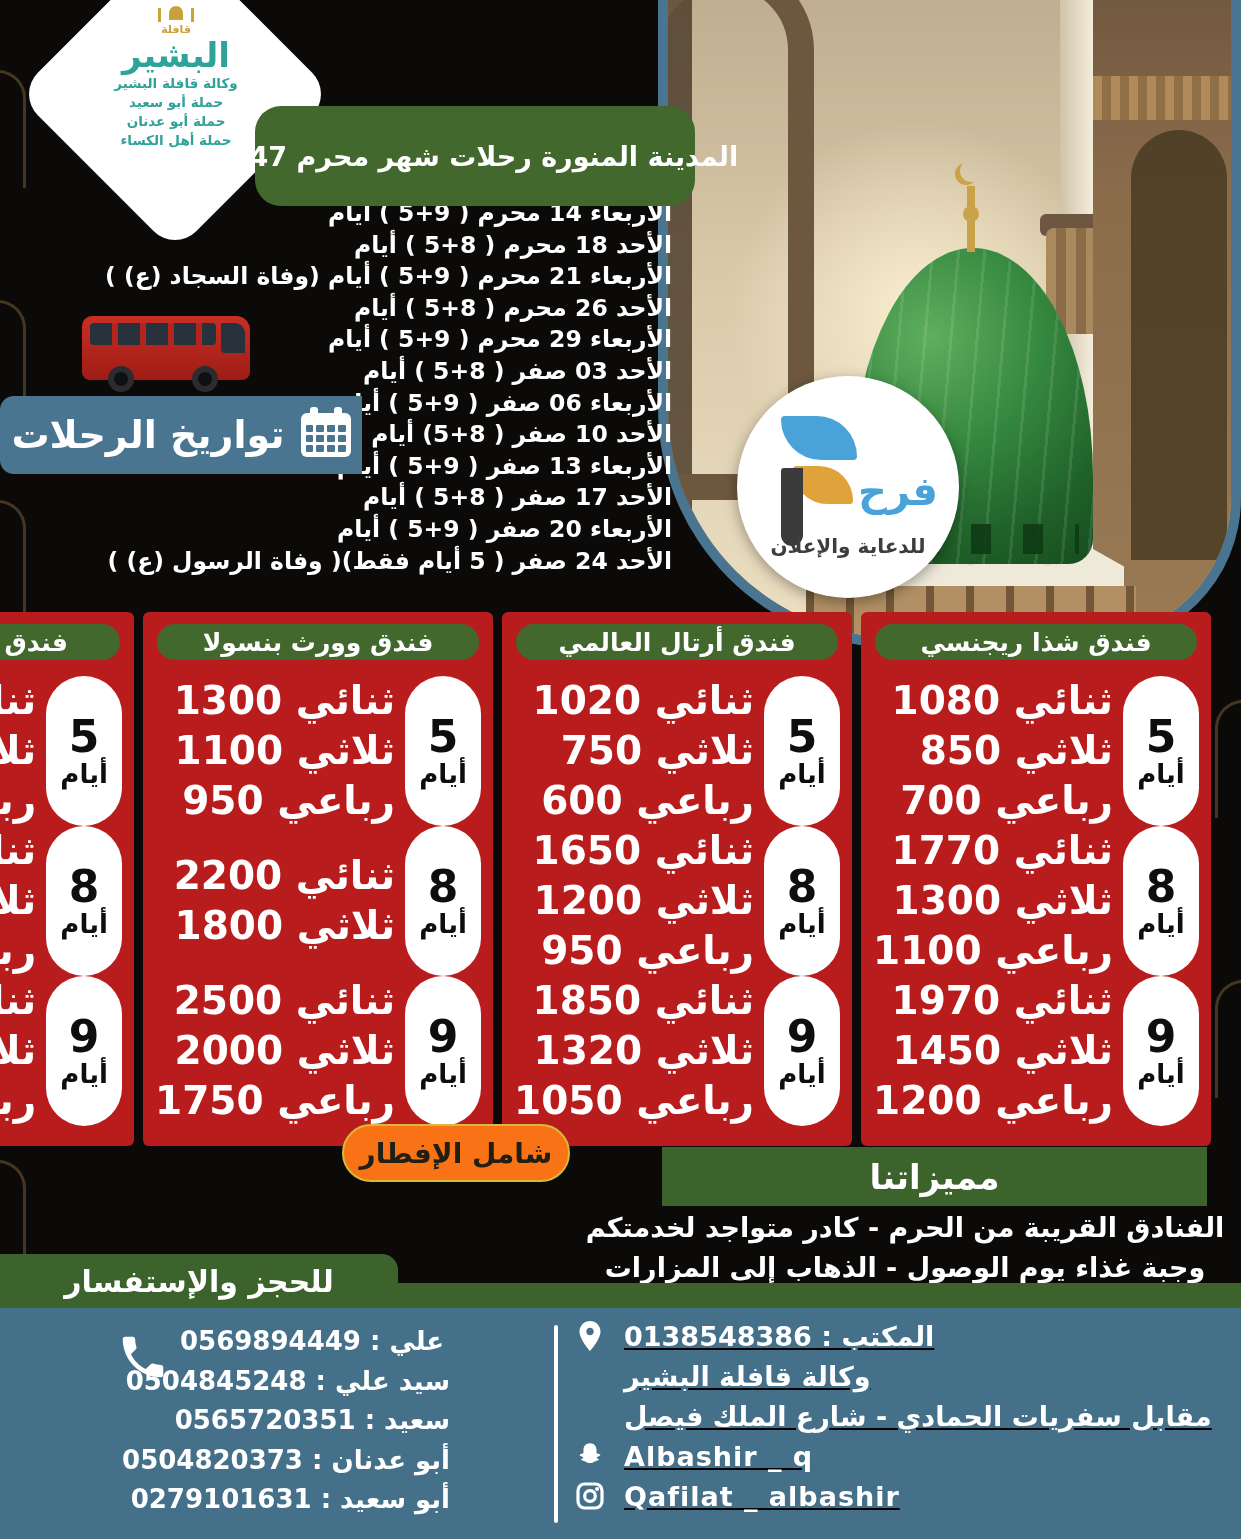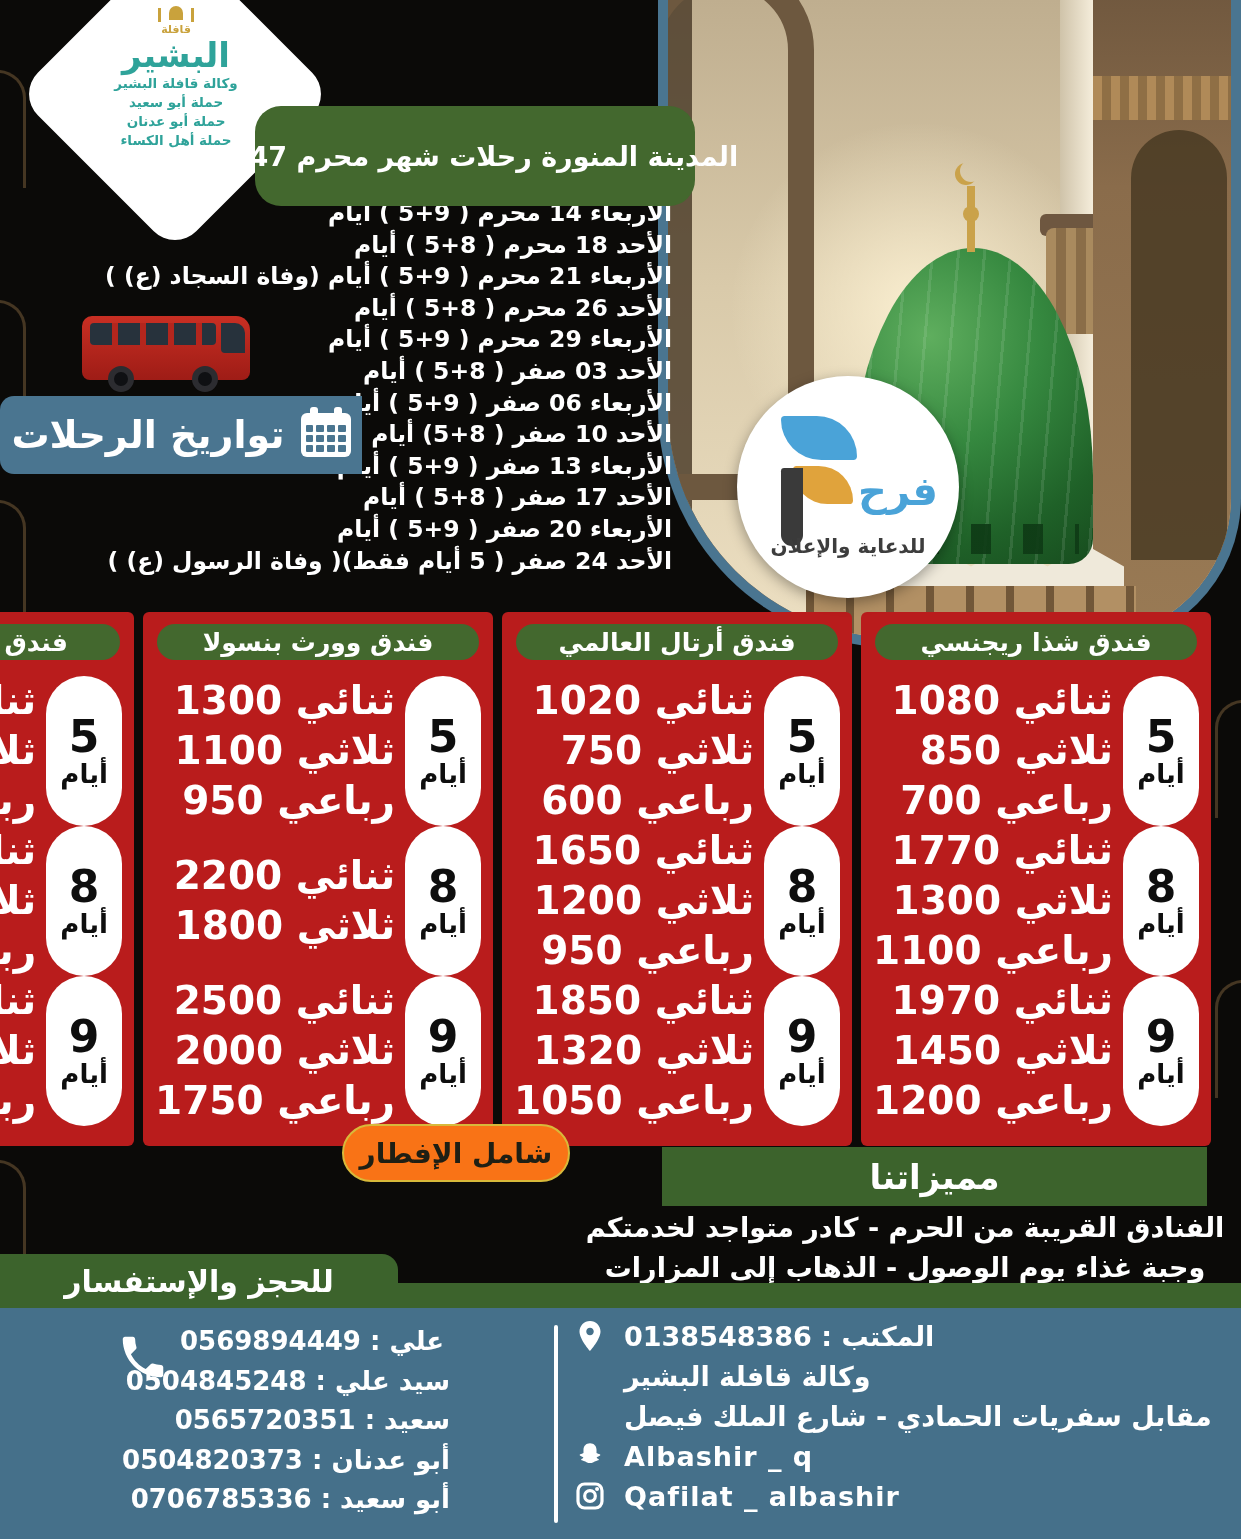--- a/index.html
+++ b/index.html
@@ -126,21 +126,21 @@
   
   #book-strip{position:absolute;left:0;top:1283px;width:100%;height:27px;background:#3c632c;}
   #book-label{position:absolute;right:auto;left:0;top:1254px;width:398px;height:54px;background:#3c632c;
               border-radius:0 16px 0 0;color:#fff;font-size:30px;display:flex;align-items:center;justify-content:center;}
   #footer{position:absolute;left:0;top:1308px;width:100%;height:231px;background:#45708a;}
   #divider{position:absolute;left:554px;top:1325px;width:4px;height:198px;background:#fff;border-radius:2px;}
   #phone-icon{position:absolute;left:116px;top:1330px;width:54px;height:54px;}
   #phones{position:absolute;left:180px;top:1322px;width:270px;direction:rtl;text-align:left;
           color:#fff;font-size:26px;line-height:39.5px;white-space:nowrap;}
   #office{position:absolute;left:570px;top:1316px;width:660px;}
-  .orow{display:flex;align-items:center;gap:14px;min-height:40px;direction:ltr;}
+  .orow{display:flex;align-items:center;gap:14px;min-height:40px;direction:ltr;text-decoration:underline;}
   .orow .ic{width:40px;flex:0 0 40px;display:flex;justify-content:center;}
   .orow .tx{color:#fff;font-size:27px;direction:rtl;white-space:nowrap;}
   .orow .tx.ltr{direction:ltr;letter-spacing:1px;}
 </style>
 </head>
 <body>
 
 <div id="poster">
 
   <div class="orn l" style="top:70px"></div>
@@ -416,21 +416,21 @@
   <div id="phone-icon">
     <svg viewBox="0 0 24 24" width="54" height="54">
         <path fill="#fff" d="M6.62 10.79c1.44 2.83 3.76 5.14 6.59 6.59l2.2-2.21c.27-.27.67-.36 1.02-.24 1.12.37 2.33.57 3.57.57.55 0 1 .45 1 1V20c0 .55-.45 1-1 1-9.39 0-17-7.61-17-17 0-.55.45-1 1-1h3.5c.55 0 1 .45 1 1 0 1.25.2 2.45.57 3.57.11.35.03.74-.25 1.02l-2.2 2.2z"></path>
       </svg>
   </div>
   <div id="phones">
       <div>علي : 0569894449</div>
       <div>سيد علي : 0504845248</div>
       <div>سعيد : 0565720351</div>
       <div>أبو عدنان : 0504820373</div>
-      <div>أبو سعيد : 0706785336</div>
+      <div>أبو سعيد : 0279101631</div>
     </div>
 
   <div id="office">
     <div class="orow">
       <span class="ic">
         <svg viewBox="0 0 24 24" width="36" height="36">
             <path fill="#fff" d="M12 2C8.13 2 5 5.13 5 9c0 5.25 7 13 7 13s7-7.75 7-13c0-3.87-3.13-7-7-7zm0 9.5c-1.38 0-2.5-1.12-2.5-2.5s1.12-2.5 2.5-2.5 2.5 1.12 2.5 2.5-1.12 2.5-2.5 2.5z"></path>
           </svg>
       </span>
       <span class="tx">المكتب : 0138548386</span>

